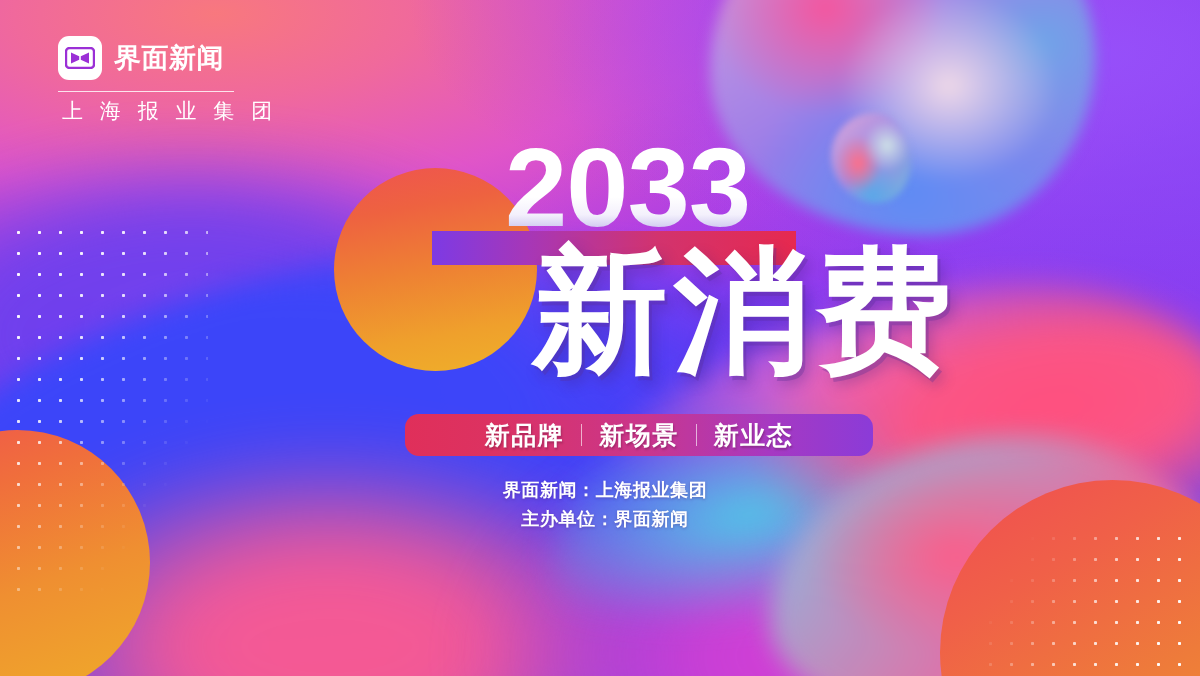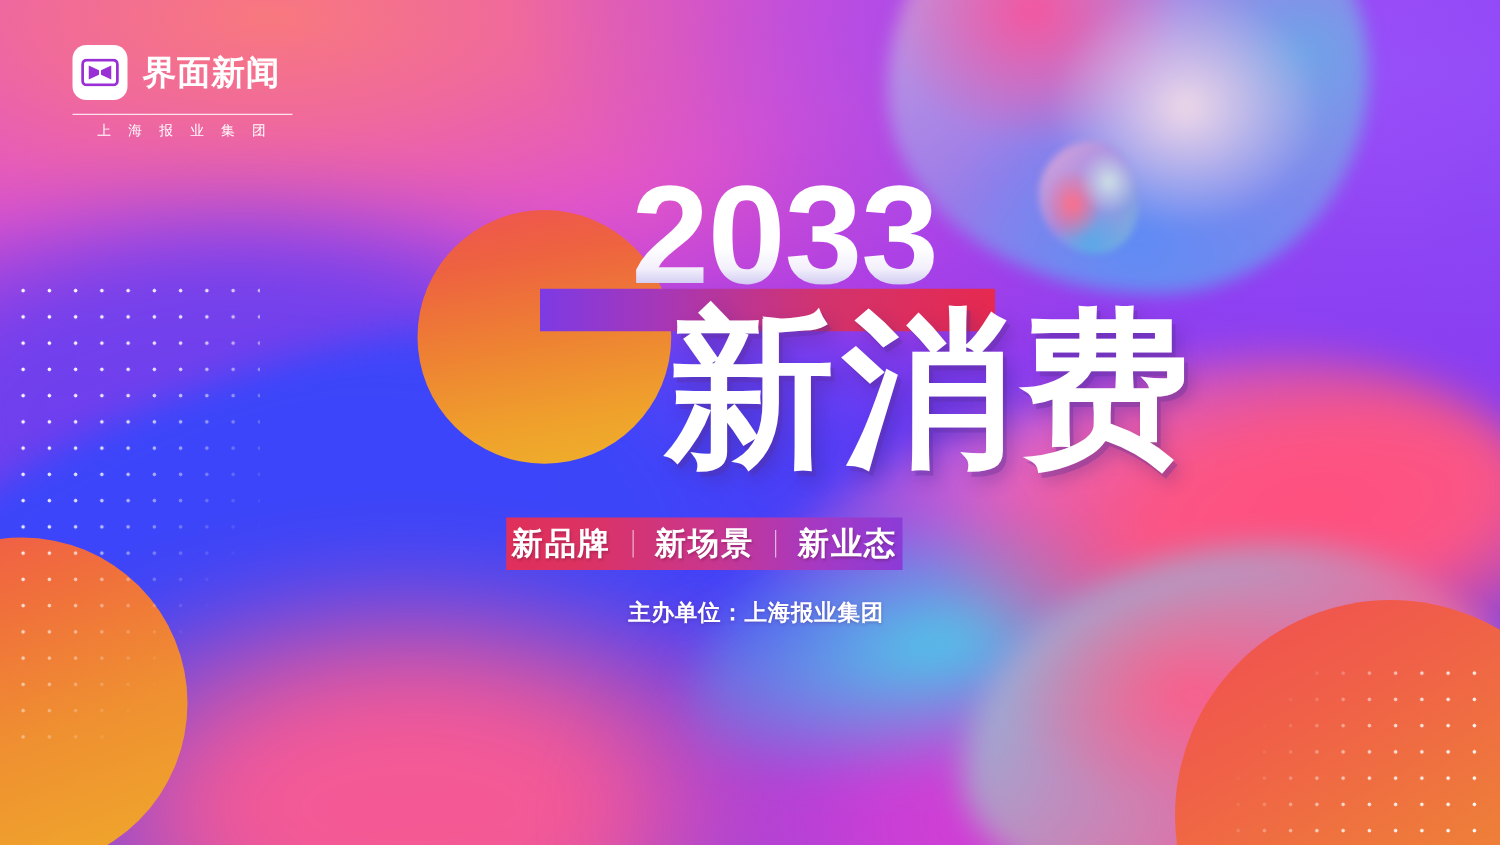--- a/index.html
+++ b/index.html
@@ -206,28 +206,27 @@
     letter-spacing:.5px;
     line-height:1;
     white-space:nowrap;
   }
   .logo-divider {
     width:176px; height:1px;
     background:rgba(255,255,255,.82);
     margin:11px 0 8px;
   }
   .logo-sub {
-    font-size:11px;
+    font-size:21px;
     color:#FFFFFF;
     letter-spacing:5.5px;
     text-align:center;
     white-space:nowrap;
     line-height:1;
     padding-left:4px;
-    font-family:Liberation Serif, serif;
   }
 
   
   .headline { position:absolute; left:0; top:0; width:1200px; z-index:30; }
 
   .year {
     position:absolute;
     left:0; top:132px;
     width:1200px;
     text-align:center;
@@ -262,26 +261,27 @@
     letter-spacing:6px;
     color:#FFFFFF;
     text-shadow:
       3px 4px 0 rgba(88,48,150,.30),
       6px 8px 14px rgba(60,30,120,.28);
   }
 
   .badge {
     position:absolute;
     left:405px; top:414px;
-    width:317px; height:42px;
+    width:468px; height:42px;
     background:linear-gradient(90deg, #E02F5A 0%, #DC3261 18%, #C9368E 52%, #A639C2 78%, #8B3BD8 100%);
     display:flex;
     align-items:center;
     justify-content:center;
     gap:17px;
+    border-radius:14px;
   }
   .badge-text {
     font-size:25px;
     font-weight:700;
     color:#FFFFFF;
     letter-spacing:1.5px;
     line-height:1;
     text-shadow:1px 2px 2px rgba(90,20,60,.35);
   }
   .badge-sep {
@@ -352,17 +352,18 @@
 
     <div class="badge">
       <span class="badge-text">新品牌</span>
       <span class="badge-sep"></span>
       <span class="badge-text">新场景</span>
       <span class="badge-sep"></span>
       <span class="badge-text">新业态</span>
     </div>
 
     <div class="credits">
-      <div class="credit-line">主办单位：上海报业集团</div>
+      <div class="credit-line">界面新闻：上海报业集团</div>
+      <div class="credit-line">主办单位：界面新闻</div>
     </div>
   </div>
 
 </div>
 
 </body></html>

